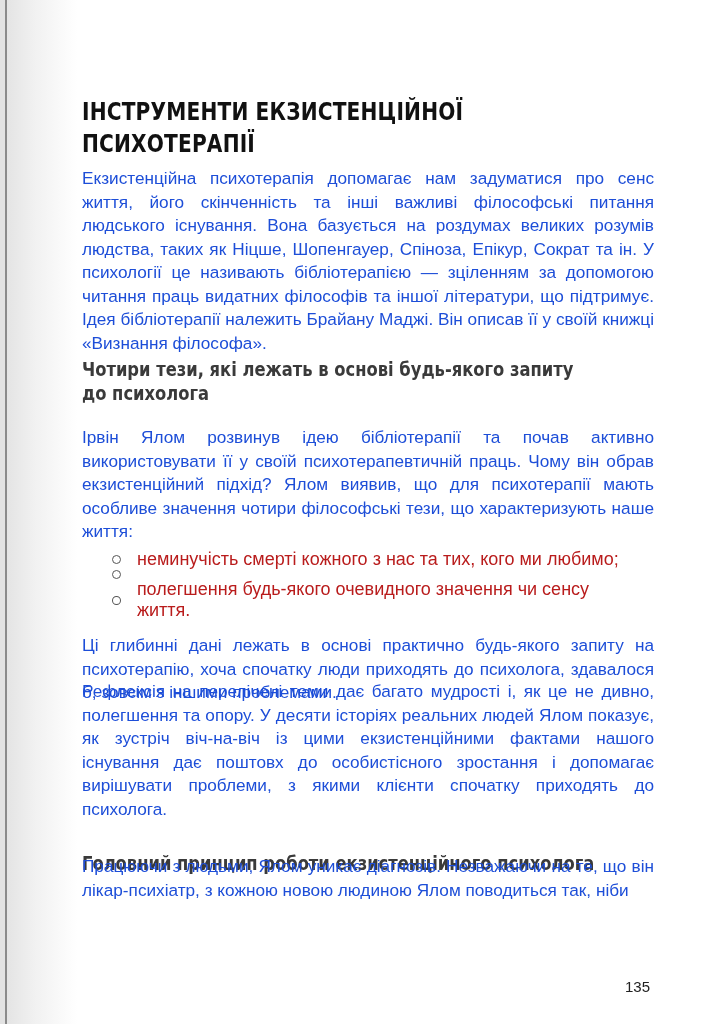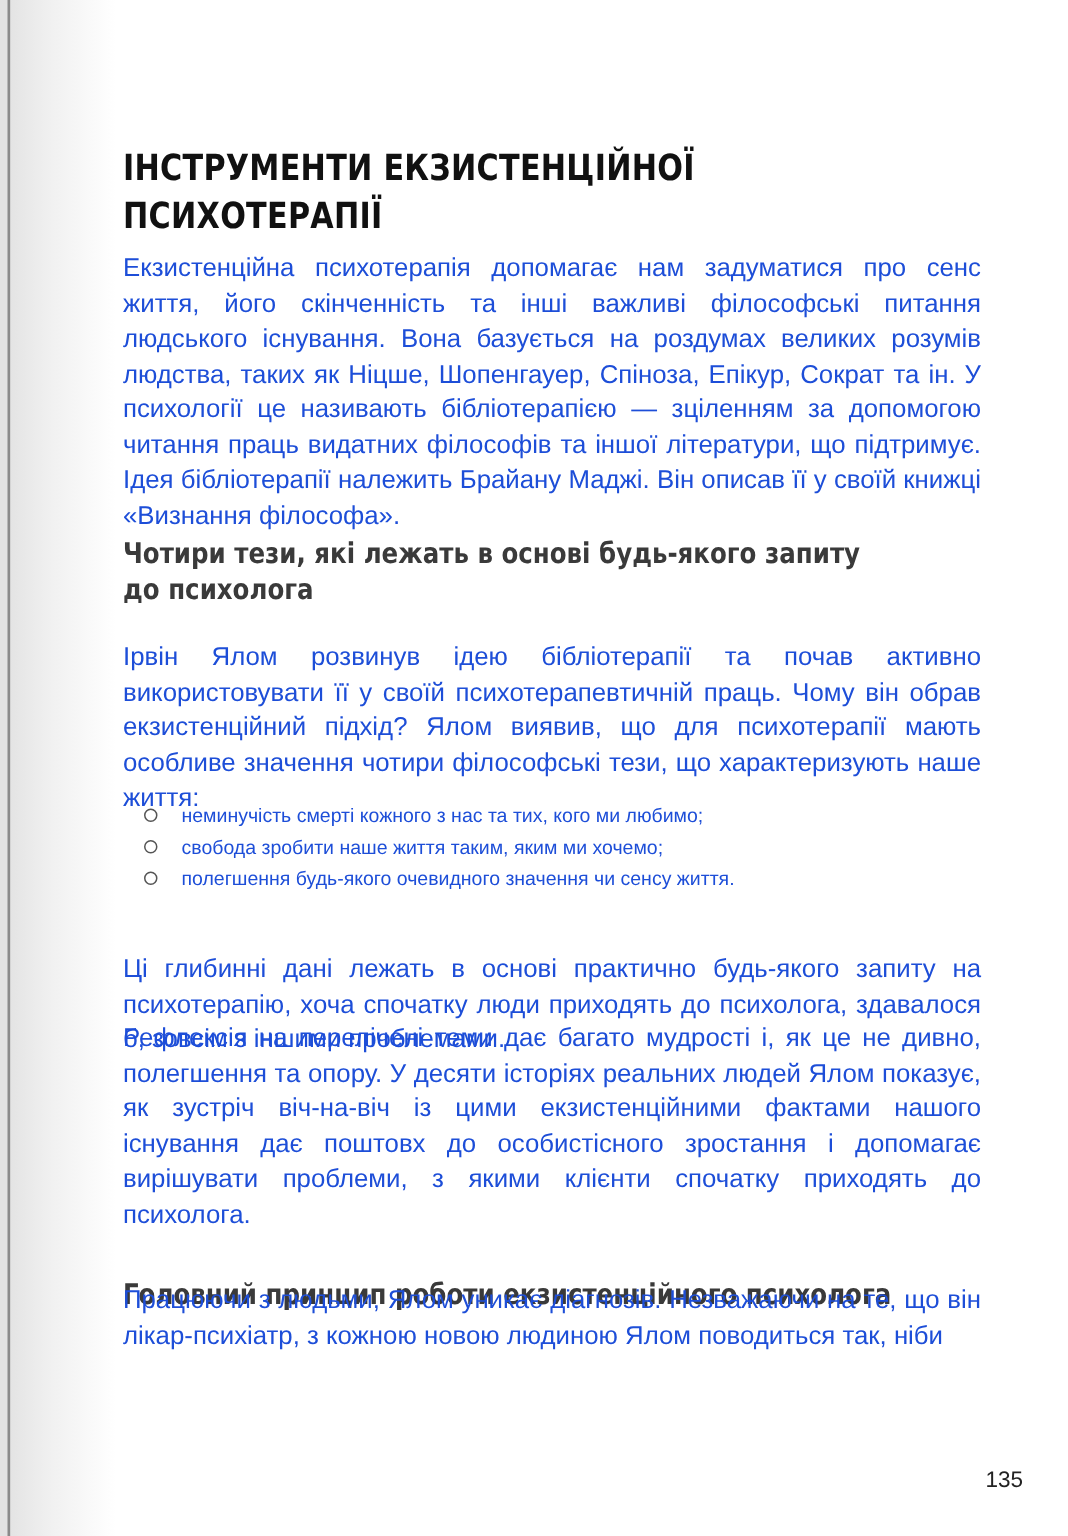--- a/index.html
+++ b/index.html
@@ -74,47 +74,46 @@
       line-height: 23.5px;
       color: #3a3a3a;
       transform: scaleX(0.86);
       transform-origin: left top;
       width: 600px;
     }
     .bullets {
       position: absolute;
       left: 14px;
       top: 533px;
-      margin: 0;
+      margin: 16px;
       padding: 0;
       list-style: none;
-      font-size: 13px;
+      font-size: 18px;
       line-height: 21px;
-      color: #1d4ed8;
+      color: #b91c1c;
     }
     .bullets li {
       display: flex;
       align-items: center;
     }
     .bullet-icon {
       display: inline-block;
       width: 9px;
       height: 9px;
       border: 1.6px solid #555;
       border-radius: 50%;
       margin-right: 16px;
       box-sizing: border-box;
     }
     .page-number {
       position: absolute;
       left: 625px;
       top: 978px;
       font-size: 15px;
       color: #222;
-      margin-left: 32px;
     }
   </style>
 </head>
 <body>
 
 <div class="spine"></div>
 <div class="spine-line"></div>
 <div class="gutter-shade"></div>
 
 <div class="page">
@@ -132,21 +131,20 @@
 
   <p class="para" style="top:426px;">Ірвін Ялом розвинув ідею бібліотерапії та почав активно використовувати її у своїй психотерапевтичній праць. Чому він обрав екзистенційний підхід? Ялом виявив, що для психотерапії мають особливе значення чотири філософські тези, що характеризують наше життя:</p>
 
   <ul class="bullets">
     <li>
       <span class="bullet-icon"></span>
       <span>неминучість смерті кожного з нас та тих, кого ми любимо;</span>
     </li>
     <li>
       <span class="bullet-icon"></span>
-      <span>свобода зробити наше життя таким, яким ми хочемо;</span>
     </li>
     <li>
       <span class="bullet-icon"></span>
       <span>полегшення будь-якого очевидного значення чи сенсу життя.</span>
     </li>
   </ul>
 
   <p class="para" style="top:634px;">Ці глибинні дані лежать в основі практично будь-якого запиту на психотерапію, хоча спочатку люди приходять до психолога, здавалося б, зовсім з іншими проблемами.</p>
 
   <p class="para" style="top:680px;">Рефлексія на перелічені теми дає багато мудрості і, як це не дивно, полегшення та опору. У десяти історіях реальних людей Ялом показує, як зустріч віч-на-віч із цими екзистенційними фактами нашого існування дає поштовх до особистісного зростання і допомагає вирішувати проблеми, з якими клієнти спочатку приходять до психолога.</p>

